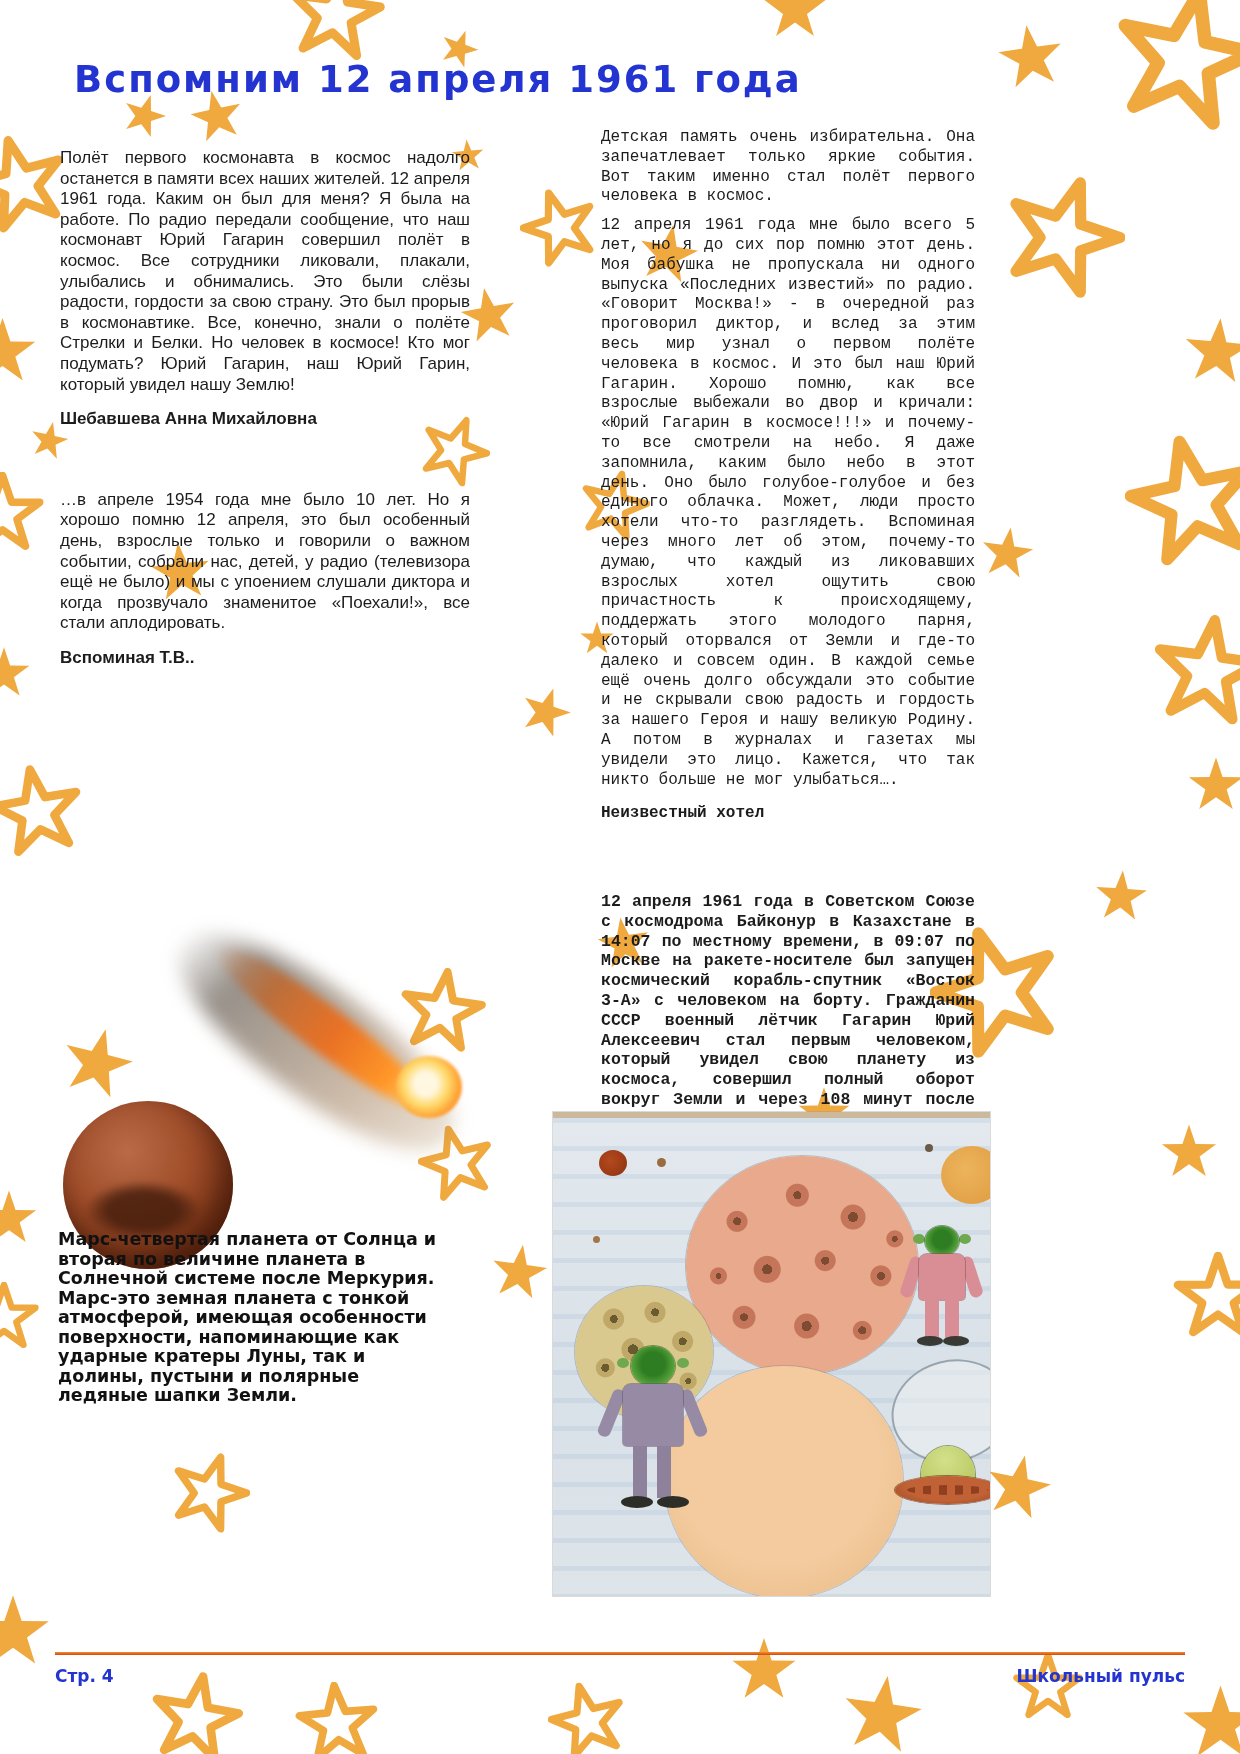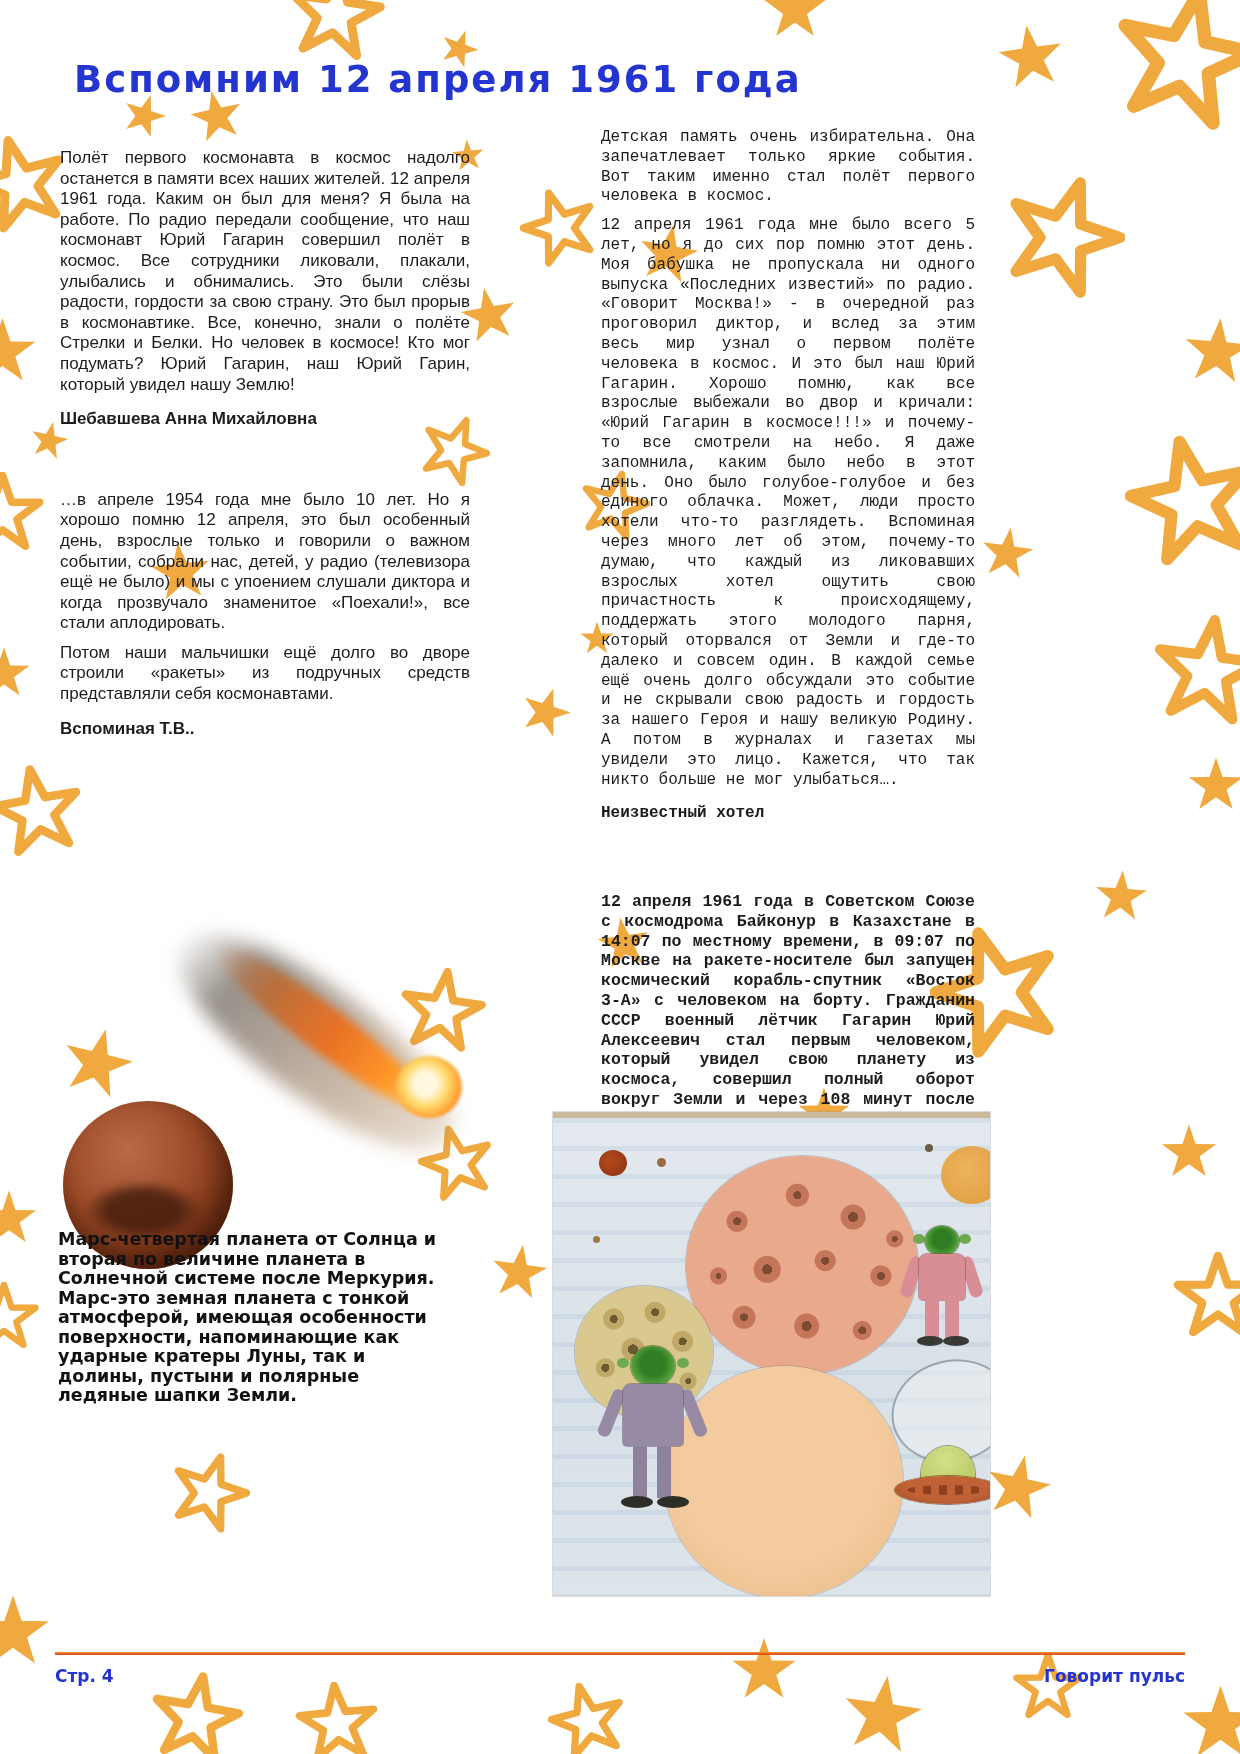--- a/index.html
+++ b/index.html
@@ -292,21 +292,20 @@
       <polygon points="50.0,4.0 60.6,35.4 93.7,35.8 67.1,55.6 77.0,87.2 50.0,68.0 23.0,87.2 32.9,55.6 6.3,35.8 39.4,35.4" transform="rotate(0 50 50)" fill="#EFA93F"></polygon>
     </svg>
   </div>
 
 <h1 class="title">Вспомним 12 апреля 1961 года</h1>
 
 <div class="col col-left">
   <p>Полёт первого космонавта в космос надолго останется в памяти всех наших жителей. 12 апреля 1961 года. Каким он был для меня? Я была на работе. По радио передали сообщение, что наш космонавт Юрий Гагарин совершил полёт в космос. Все сотрудники ликовали, плакали, улыбались и обнимались. Это были слёзы радости, гордости за свою страну. Это был прорыв в космонавтике. Все, конечно, знали о полёте Стрелки и Белки. Но человек в космосе! Кто мог подумать? Юрий Гагарин, наш Юрий Гарин, который увидел нашу Землю!</p>
   <p class="author">Шебавшева Анна Михайловна</p>
   <p class="gap-a">…в апреле 1954 года мне было 10 лет. Но я хорошо помню 12 апреля, это был особенный день, взрослые только и говорили о важном событии, собрали нас, детей, у радио (телевизора ещё не было) и мы с упоением слушали диктора и когда прозвучало знаменитое «Поехали!», все стали аплодировать.</p>
-  <p>Потом наши мальчишки ещё долго во дворе строили «ракеты» из подручных средств представляли себя космонавтами.</p>
   <p class="author">Вспоминая Т.В..</p>
 </div>
 
 <div class="col col-right">
   <p>Детская память очень избирательна. Она запечатлевает только яркие события. Вот таким именно стал полёт первого человека в космос.</p>
   <p>12 апреля 1961 года мне было всего 5 лет, но я до сих пор помню этот день. Моя бабушка не пропускала ни одного выпуска «Последних известий» по радио. «Говорит Москва!» - в очередной раз проговорил диктор, и вслед за этим весь мир узнал о первом полёте человека в космос. И это был наш Юрий Гагарин. Хорошо помню, как все взрослые выбежали во двор и кричали: «Юрий Гагарин в космосе!!!» и почему-то все смотрели на небо. Я даже запомнила, каким было небо в этот день. Оно было голубое-голубое и без единого облачка. Может, люди просто хотели что-то разглядеть. Вспоминая через много лет об этом, почему-то думаю, что каждый из ликовавших взрослых хотел ощутить свою причастность к происходящему, поддержать этого молодого парня, который оторвался от Земли и где-то далеко и совсем один. В каждой семье ещё очень долго обсуждали это событие и не скрывали свою радость и гордость за нашего Героя и нашу великую Родину. А потом в журналах и газетах мы увидели это лицо. Кажется, что так никто больше не мог улыбаться….</p>
   <p class="author">Неизвестный хотел</p>
   <p class="factbox gap-b">12 апреля 1961 года в Советском Союзе с космодрома Байконур в Казахстане в 14:07 по местному времени, в 09:07 по Москве на ракете-носителе был запущен космический корабль-спутник «Восток 3-А» с человеком на борту. Гражданин СССР военный лётчик Гагарин Юрий Алексеевич стал первым человеком, который увидел свою планету из космоса, совершил полный оборот вокруг Земли и через 108 минут после старта приземлился в 10:55 в районе города Энгельс Саратовской области. Для граждан СССР этот день стал незабываемым. Мы попросили жителей города Лагани поделиться своими воспоминаниями об этом дне с читателями нашей газеты.</p>
 </div>
 
@@ -356,14 +355,14 @@
   </div>
   <div class="dw ufo">
     <div class="dome"></div>
       <div class="saucer"></div>
   </div>
 </div>
 
 <div class="footer-line"></div>
 <div class="footer-text">
   <span>Стр. 4</span>
-  <span>Говорит пульс</span>
+  <span>Школьный пульс</span>
 </div>
 
 </body></html>

